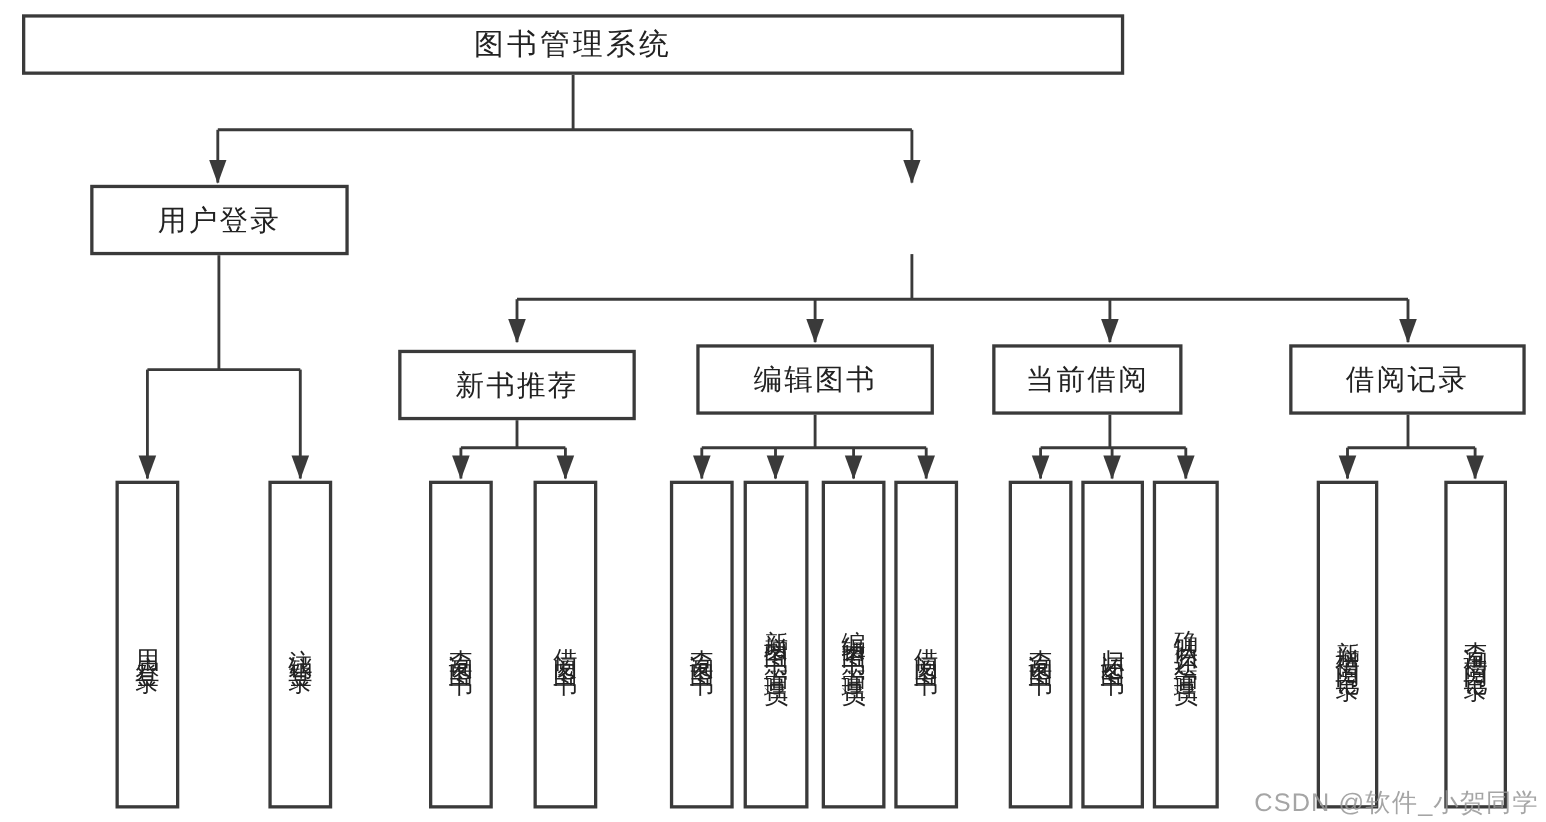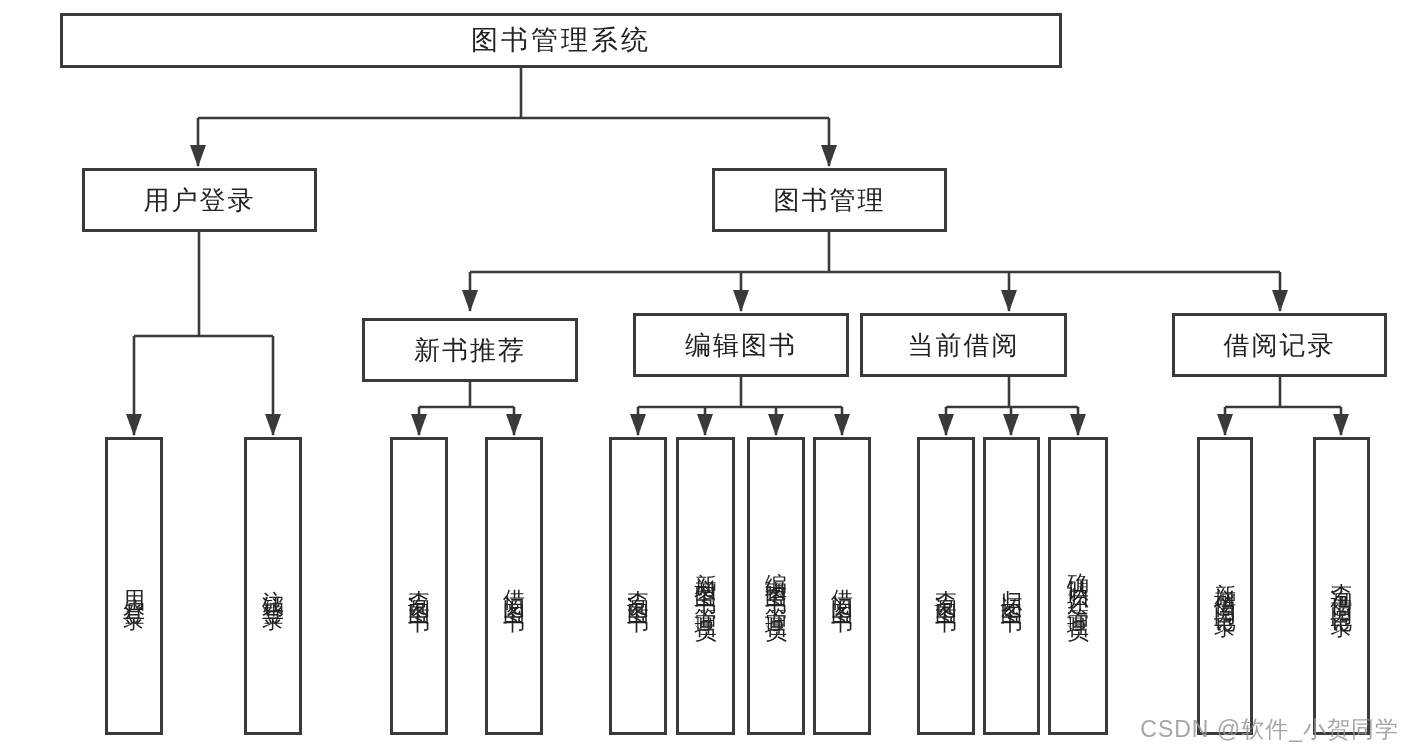--- a/index.html
+++ b/index.html
@@ -124,38 +124,35 @@
       <path d="M1078,407 V435" marker-end="url(#arrow)"></path>
     </g>
     <g>
       <path d="M1280,376 V407"></path>
       <path d="M1225,407 H1341"></path>
       <path d="M1225,407 V435" marker-end="url(#arrow)"></path>
       <path d="M1341,407 V435" marker-end="url(#arrow)"></path>
     </g>
   </svg>
 
-  <div class="box root-box" style="left:20px;top:13px;width:1002px;height:55px;margin-left:40px;">
+  <div class="box root-box" style="left:20px;top:13px;width:1002px;height:55px;">
     <span class="h-label">图书管理系统</span>
   </div>
 
   <div class="box" style="left:82px;top:168px;width:235px;height:64px;">
     <span class="h-label">用户登录</span>
   </div>
-  <div class="box" style="left:712px;top:168px;width:235px;height:64px;">
-    <span class="h-label">图书管理</span>
-  </div>
 
   <div class="box" style="left:362px;top:318px;width:216px;height:64px;text-align:center;">
     <span class="h-label">新书推荐</span>
   </div>
   <div class="box" style="left:633px;top:313px;width:216px;height:64px;">
     <span class="h-label">编辑图书</span>
   </div>
-  <div class="box" style="left:860px;top:313px;width:207px;height:64px;">
+  <div class="box" style="left:902px;top:313px;width:173px;height:64px;">
     <span class="h-label">当前借阅</span>
   </div>
   <div class="box" style="left:1172px;top:313px;width:215px;height:64px;">
     <span class="h-label">借阅记录</span>
   </div>
 
   <div class="box" style="left:105px;top:437px;width:58px;height:298px;">
     <span class="v-label">用户登录</span>
   </div>
   <div class="box" style="left:244px;top:437px;width:58px;height:298px;">

